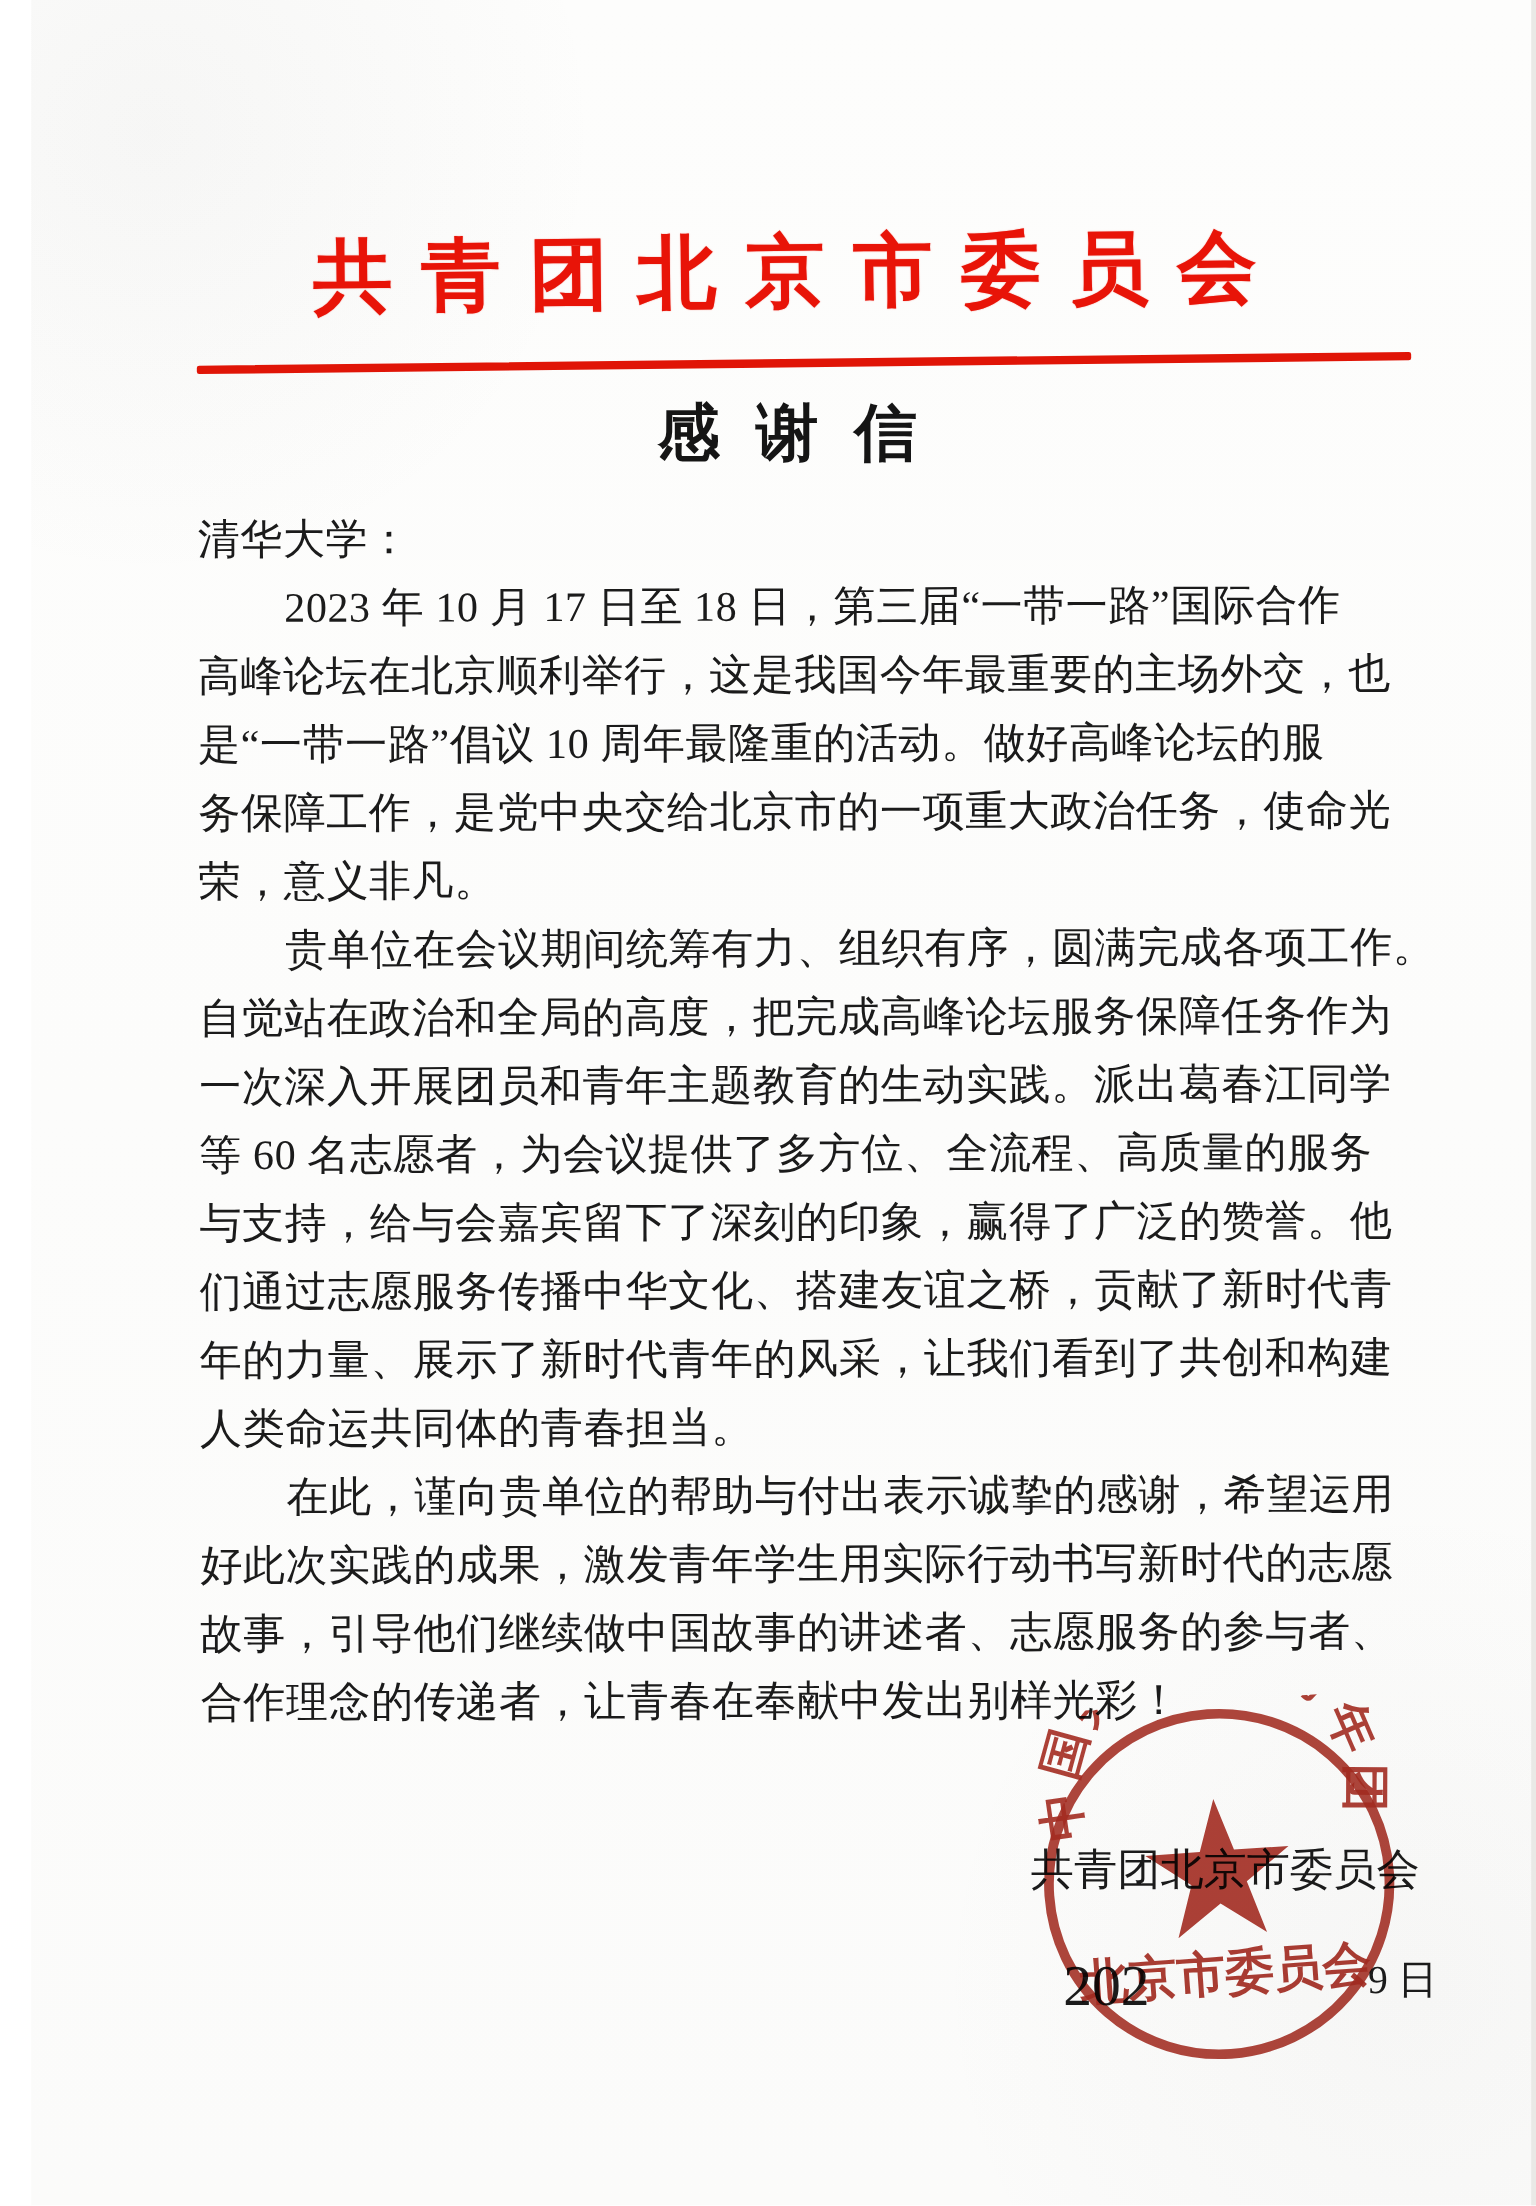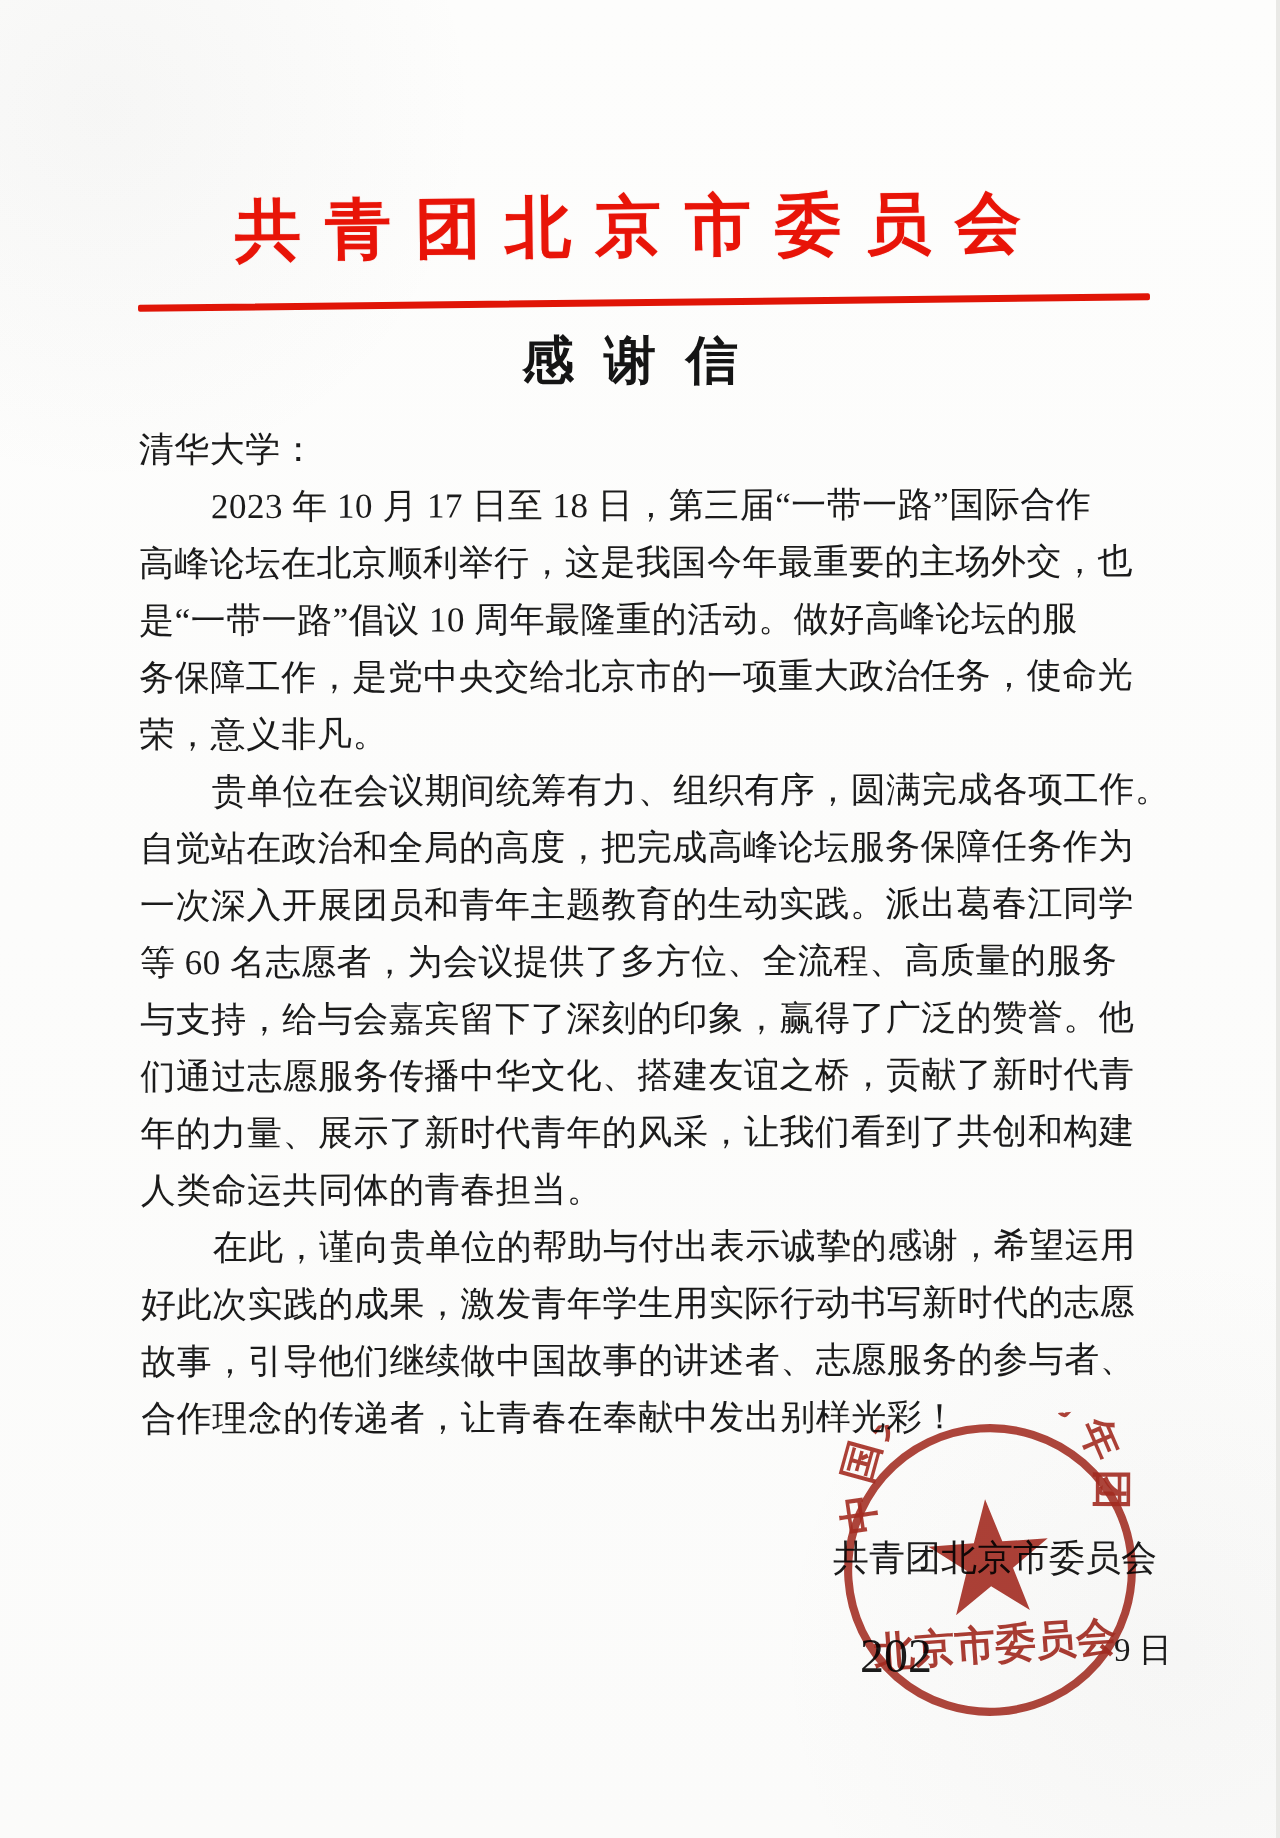--- a/index.html
+++ b/index.html
@@ -9,20 +9,21 @@
     font-family:"Liberation Serif","DejaVu Serif",serif;
     position:relative;
     overflow:hidden;
   }
   .page{
     position:absolute;inset:0;
     background:
       radial-gradient(circle at 8% 6%, rgba(120,120,120,0.05), transparent 18%),
       radial-gradient(circle at 92% 90%, rgba(120,120,120,0.04), transparent 20%),
       linear-gradient(180deg,#fdfdfc 0%,#fbfbfa 100%);
+    margin-left: 26px;
   }
   .scan-edge{
     position:absolute;right:0;top:0;width:4px;height:100%;
     background:#e9e9e6;
   }
   
   .org-name{
     position:absolute;top:182px;left:0;width:1280px;
     text-align:center;
     font-size:66px;font-weight:bold;

